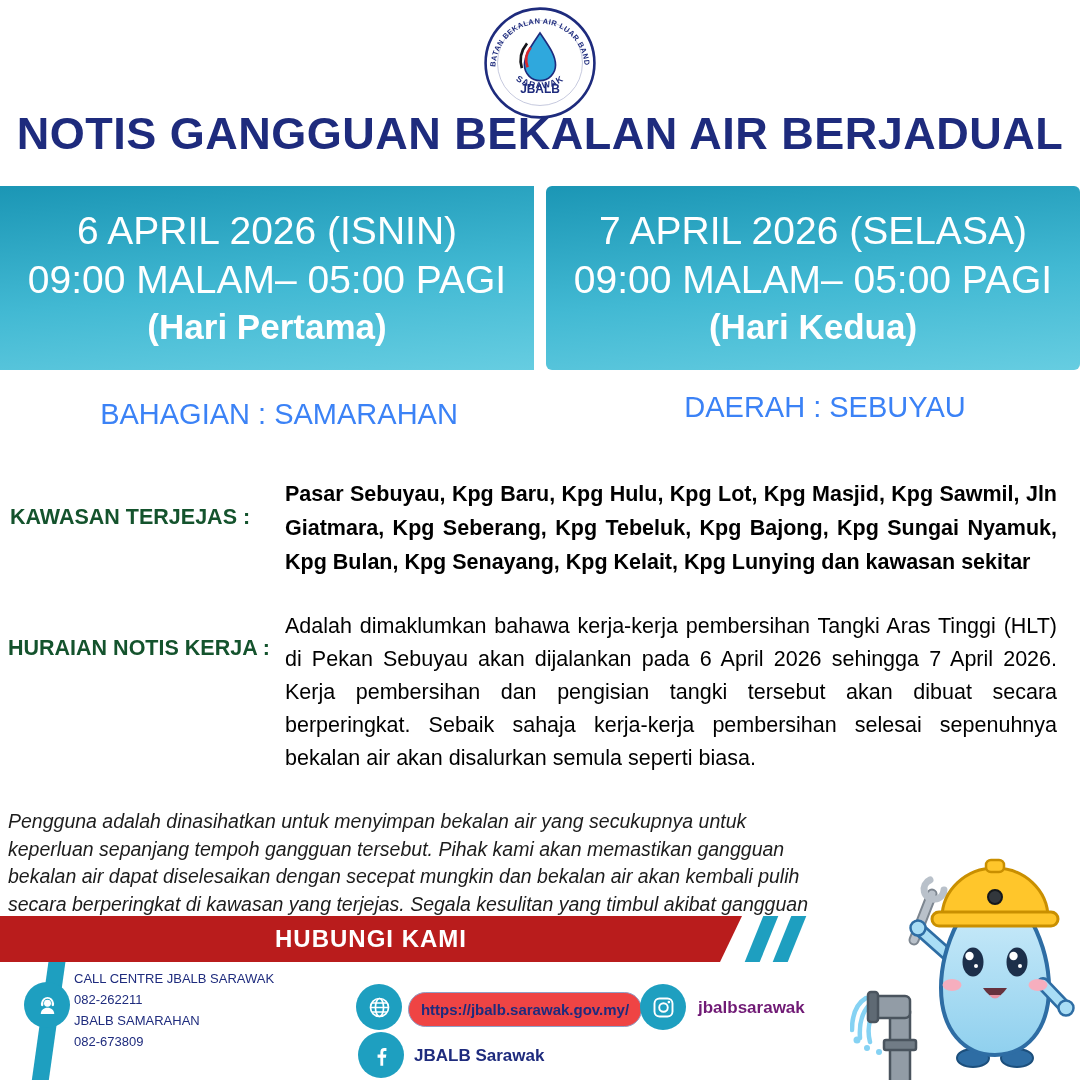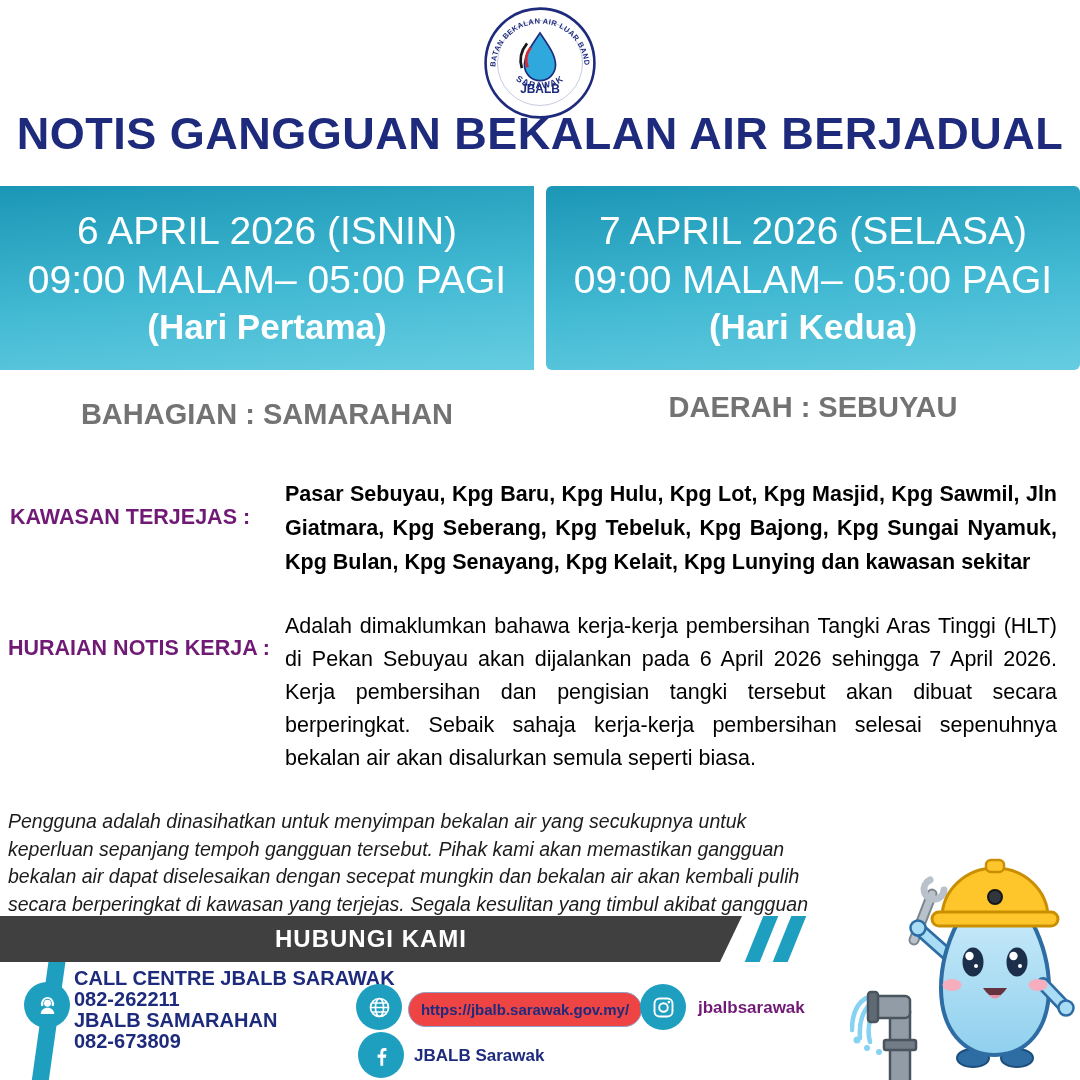--- a/index.html
+++ b/index.html
@@ -26,63 +26,63 @@
     display: flex; flex-direction: column; align-items: center; justify-content: center;
     gap: 5px; color: #ffffff; text-align: center;
     background: linear-gradient(175deg, #1b96b5 0%, #42b9d3 55%, #66cde1 100%);
   }
   .banner.left  { left: 0;    width: 534px; }
   .banner.right { left: 546px; width: 534px; border-radius: 6px; }
   .b-date, .b-time { font-size: 39px; font-weight: 400; white-space: nowrap; }
   .b-day { font-size: 35px; font-weight: 700; }
 
   
-  .region { position: absolute; font-size: 29px; font-weight: 700; color: #737373; text-align: center; }
+  .region { position: absolute; font-size: 29px; font-weight: 400; color: #3b82f6; text-align: center; margin-left: 12px; }
   .bahagian { top: 398px; left: 0;    width: 534px; }
   .daerah   { top: 391px; left: 546px; width: 534px; }
 
   
-  .sec-label { position: absolute; font-size: 21.5px; font-weight: 700; color: #701a75; }
+  .sec-label { position: absolute; font-size: 21.5px; font-weight: 700; color: #14532d; }
   .kawasan-label { top: 505px; left: 10px; width: 276px; }
   .huraian-label { top: 636px; left: 8px;  width: 280px; }
   .sec-text { position: absolute; left: 285px; width: 772px; color: #000; text-align: justify; }
   .kawasan-text { top: 477px; font-size: 21.5px; font-weight: 700; line-height: 34px; }
   .huraian-text { top: 610px; font-size: 21.5px; line-height: 33px; }
 
   
   .disclaimer {
     position: absolute; top: 808px; left: 8px; width: 808px;
     font-size: 19.5px; font-style: italic; color: #1c1c1c; line-height: 27.5px;
   }
 
   
   .contact-banner {
     position: absolute; top: 916px; left: 0; width: 742px; height: 46px;
-    background: #404040; color: #fff;
+    background: #b91c1c; color: #fff;
     display: flex; align-items: center; justify-content: center;
     font-size: 24px; font-weight: 700; letter-spacing: 1px;
     clip-path: polygon(0 0, 100% 0, calc(100% - 22px) 100%, 0 100%);
   }
   .stripe { position: absolute; top: 916px; width: 15px; height: 46px; background: #1e9fc0; transform: skewX(-22deg); }
   .s1 { left: 754px; } .s2 { left: 782px; }
   .vstripe { position: absolute; top: 962px; left: 40px; width: 17px; height: 120px; background: #1e9fc0; transform: skewX(-8deg); z-index: 0; }
 
   
   .icon-circle {
     position: absolute; width: 46px; height: 46px; border-radius: 50%;
     background: #1e9fc0; display: flex; align-items: center; justify-content: center; z-index: 2;
   }
   .icon-circle svg { width: 27px; height: 27px; }
   .ic-call { left: 24px;  top: 982px; }
   .ic-web  { left: 356px; top: 984px; }
   .ic-ig   { left: 640px; top: 984px; }
   .ic-fb   { left: 358px; top: 1032px; }
 
   .call-block { position: absolute; left: 74px; top: 968px; z-index: 2; }
-  .call-block div { font-size: 20px; font-weight: 700; color: #1e2b7d; line-height: 21px; white-space: nowrap; }
+  .call-block div { font-size: 13px; font-weight: 400; color: #1e2b7d; line-height: 21px; white-space: nowrap; }
 
   .ref { position: absolute; left: 152px; top: 1040px; font-size: 25px; font-weight: 700; color: #141b3a; z-index: 2; }
 
   .web-pill {
     position: absolute; left: 408px; top: 992px; width: 234px; height: 35px;
     border: 1.5px solid #8fa0c8; border-radius: 18px;
     display: flex; align-items: center; justify-content: center;
     font-size: 15px; font-weight: 700; color: #1e2b7d; background: #ef4444; z-index: 2;
   }
   .ig-handle { position: absolute; left: 698px; top: 998px; font-size: 17px; font-weight: 700; color: #701a75; z-index: 2; }

